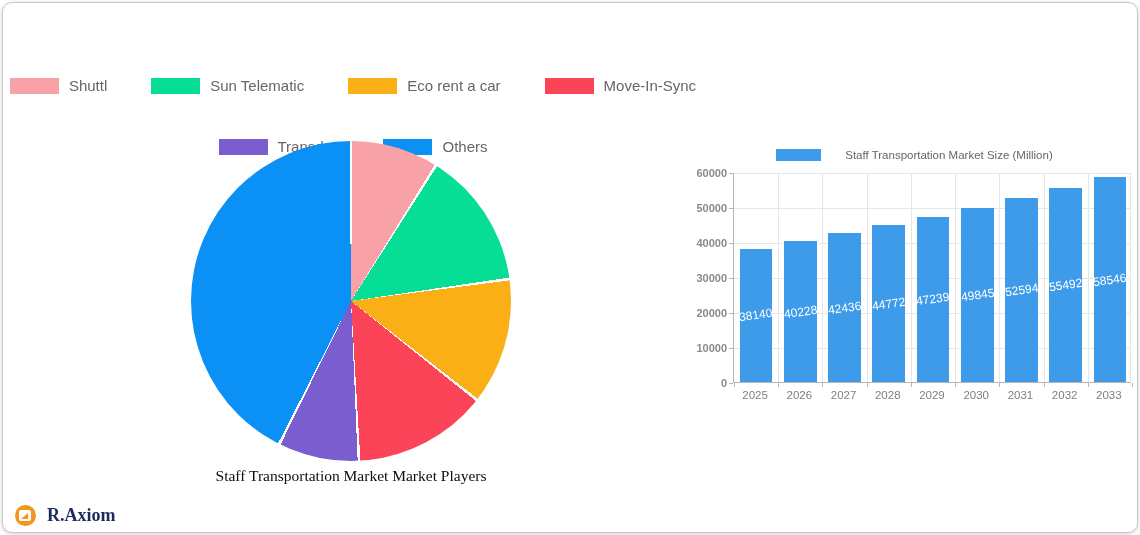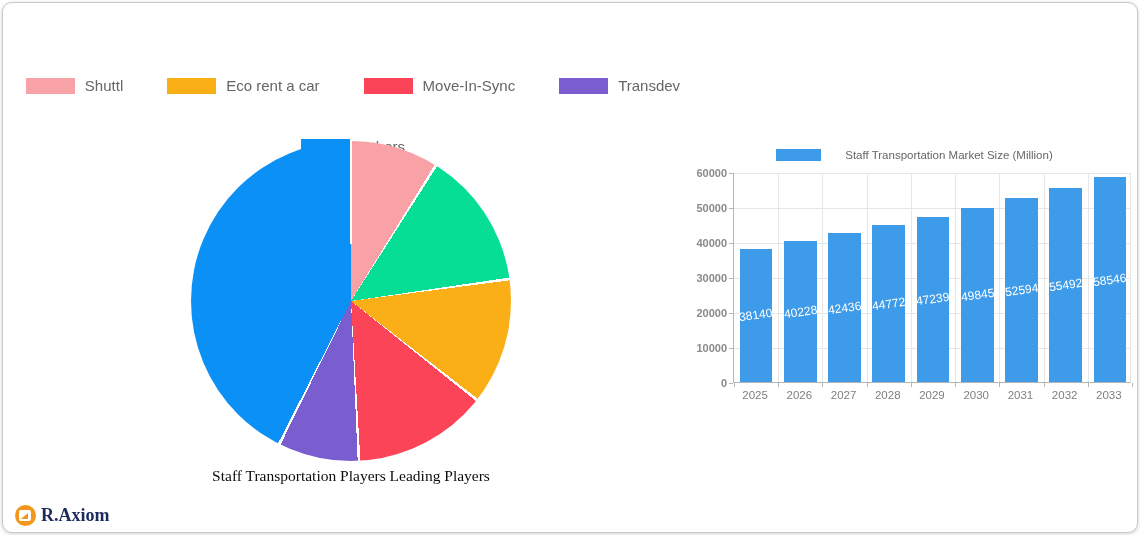--- a/index.html
+++ b/index.html
@@ -45,21 +45,21 @@
                transform: rotate(-8deg); }
   .ylab { position: absolute; left: 0; width: 36px; text-align: right;
           font-size: 11px; color: #8a8a8a; line-height: 12px; font-weight: bold; }
   .ytick { position: absolute; left: 38px; width: 4px; height: 1px; background: #b5b5b5; }
   .xtick { position: absolute; top: 210px; width: 1px; height: 4px; background: #b5b5b5; }
   .xlabels { position: absolute; left: 42px; top: 246px; width: 398px; height: 16px; }
   .xlab { position: absolute; top: 0; text-align: center; font-size: 11.5px; color: #7f7f7f; }
 
   
   .brand { position: absolute; left: 12px; top: 502px; display: flex;
-           align-items: center; gap: 5px; }
+           align-items: center; gap: 11px; }
   .brand-icon { width: 21px; height: 21px; border-radius: 50%; background: #f2971b;
                 position: relative; }
   .brand-icon .doc { position: absolute; left: 4px; top: 5px; width: 12px; height: 11px;
                      background: #fff; border-radius: 2px; }
   .brand-icon .doc::after { content: ""; position: absolute; left: 2px; bottom: 2px;
                             width: 0; height: 0; border-left: 7px solid transparent;
                             border-bottom: 6px solid #f2971b; }
   .brand-name { font-family: "Liberation Serif", serif; font-weight: bold;
                 font-size: 18px; color: #1c2b5e; }
 </style>
@@ -68,39 +68,43 @@
 
 <div class="card">
 
 
   <div class="pie-legend">
     <div class="legend-item">
       <span class="legend-swatch" style="background: rgb(248, 161, 166);"></span>
       <span class="legend-label">Shuttl</span>
     </div>
     <div class="legend-item">
+      <span class="legend-swatch" style="background: rgb(6, 222, 150);"></span>
+      <span class="legend-label">Sun Telematic</span>
+    </div>
+    <div class="legend-item">
       <span class="legend-swatch" style="background: rgb(251, 175, 23);"></span>
       <span class="legend-label">Eco rent a car</span>
     </div>
     <div class="legend-item">
       <span class="legend-swatch" style="background: rgb(251, 68, 88);"></span>
       <span class="legend-label">Move-In-Sync</span>
     </div>
     <div class="legend-item">
       <span class="legend-swatch" style="background: rgb(122, 93, 206);"></span>
       <span class="legend-label">Transdev</span>
     </div>
     <div class="legend-item">
       <span class="legend-swatch" style="background: rgb(11, 144, 245);"></span>
       <span class="legend-label">Others</span>
     </div>
   </div>
 
   <div class="pie" style="background: conic-gradient(rgb(255, 255, 255) 0deg, rgb(255, 255, 255) 0.5deg, rgb(248, 161, 166) 0.5deg, rgb(248, 161, 166) 31.54deg, rgb(255, 255, 255) 31.54deg, rgb(255, 255, 255) 32.04deg, rgb(255, 255, 255) 32.04deg, rgb(255, 255, 255) 32.54deg, rgb(6, 222, 150) 32.54deg, rgb(6, 222, 150) 81.58deg, rgb(255, 255, 255) 81.58deg, rgb(255, 255, 255) 82.08deg, rgb(255, 255, 255) 82.08deg, rgb(255, 255, 255) 82.58deg, rgb(251, 175, 23) 82.58deg, rgb(251, 175, 23) 127.66deg, rgb(255, 255, 255) 127.66deg, rgb(255, 255, 255) 128.16deg, rgb(255, 255, 255) 128.16deg, rgb(255, 255, 255) 128.66deg, rgb(251, 68, 88) 128.66deg, rgb(251, 68, 88) 176.62deg, rgb(255, 255, 255) 176.62deg, rgb(255, 255, 255) 177.12deg, rgb(255, 255, 255) 177.12deg, rgb(255, 255, 255) 177.62deg, rgb(122, 93, 206) 177.62deg, rgb(122, 93, 206) 206.14deg, rgb(255, 255, 255) 206.14deg, rgb(255, 255, 255) 206.64deg, rgb(255, 255, 255) 206.64deg, rgb(255, 255, 255) 207.14deg, rgb(11, 144, 245) 207.14deg, rgb(11, 144, 245) 359.5deg, rgb(255, 255, 255) 359.5deg, rgb(255, 255, 255) 360deg);"></div>
-  <div class="pie-title">Staff Transportation Players Leading Players</div>
+  <div class="pie-title">Staff Transportation Market Market Players</div>
 
   <div class="bar-chart">
     <div class="bar-legend">
       <span class="legend-swatch" style="background: rgb(61, 155, 233);"></span>
       <span class="legend-label">Staff Transportation Market Size (Million)</span>
     </div>
     <div class="plot-wrap">
       <div class="bar-plot">
           <div class="hgrid" style="top: 175px;"></div>
           <div class="hgrid" style="top: 140px;"></div>

